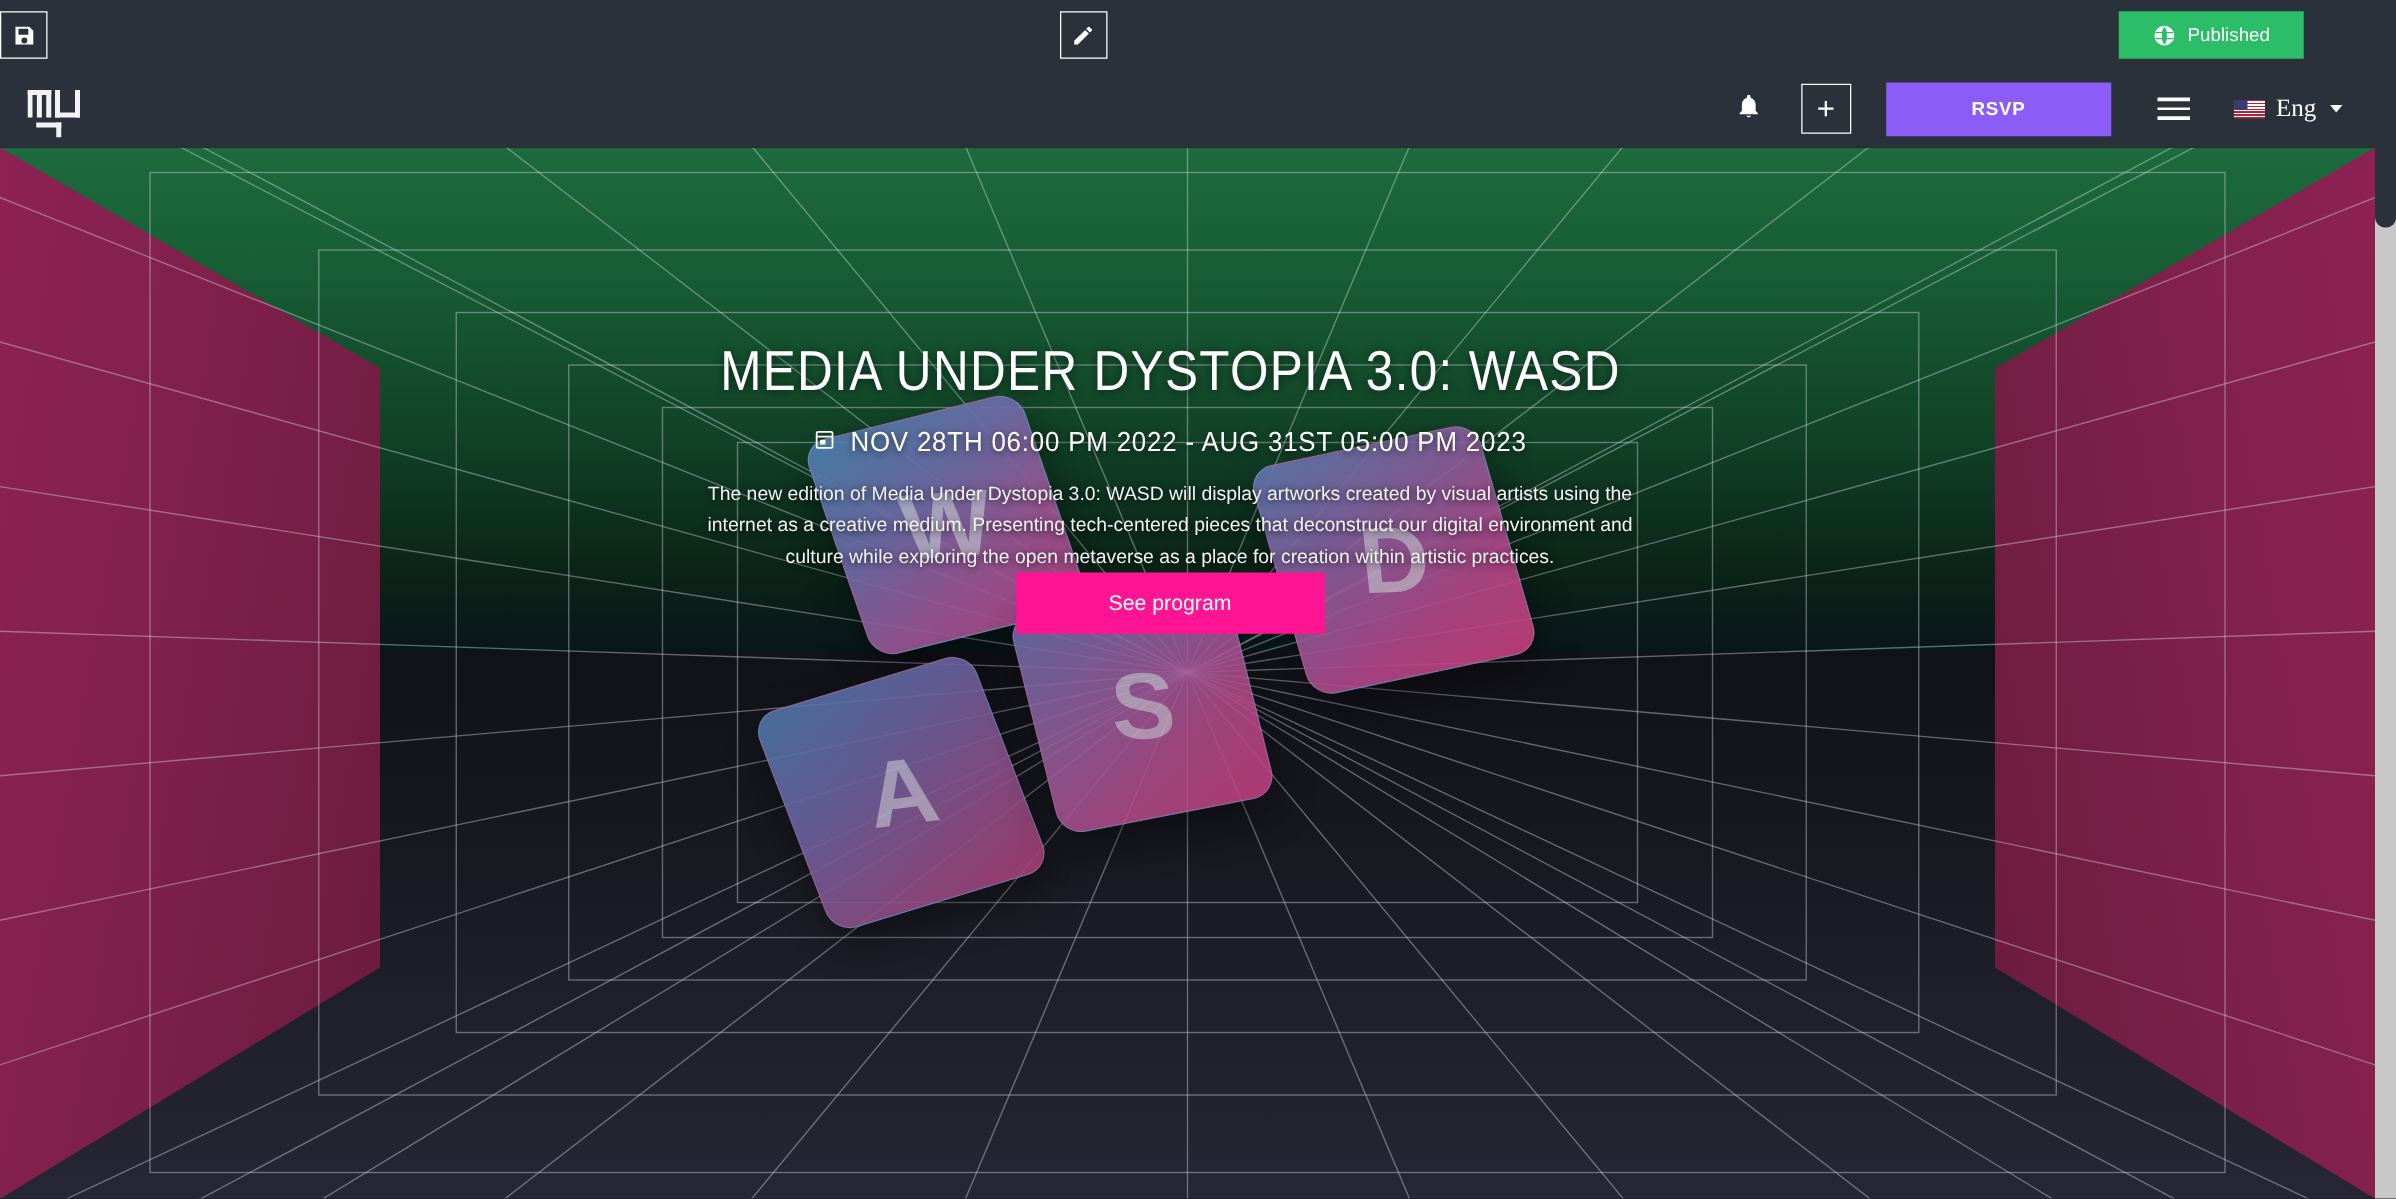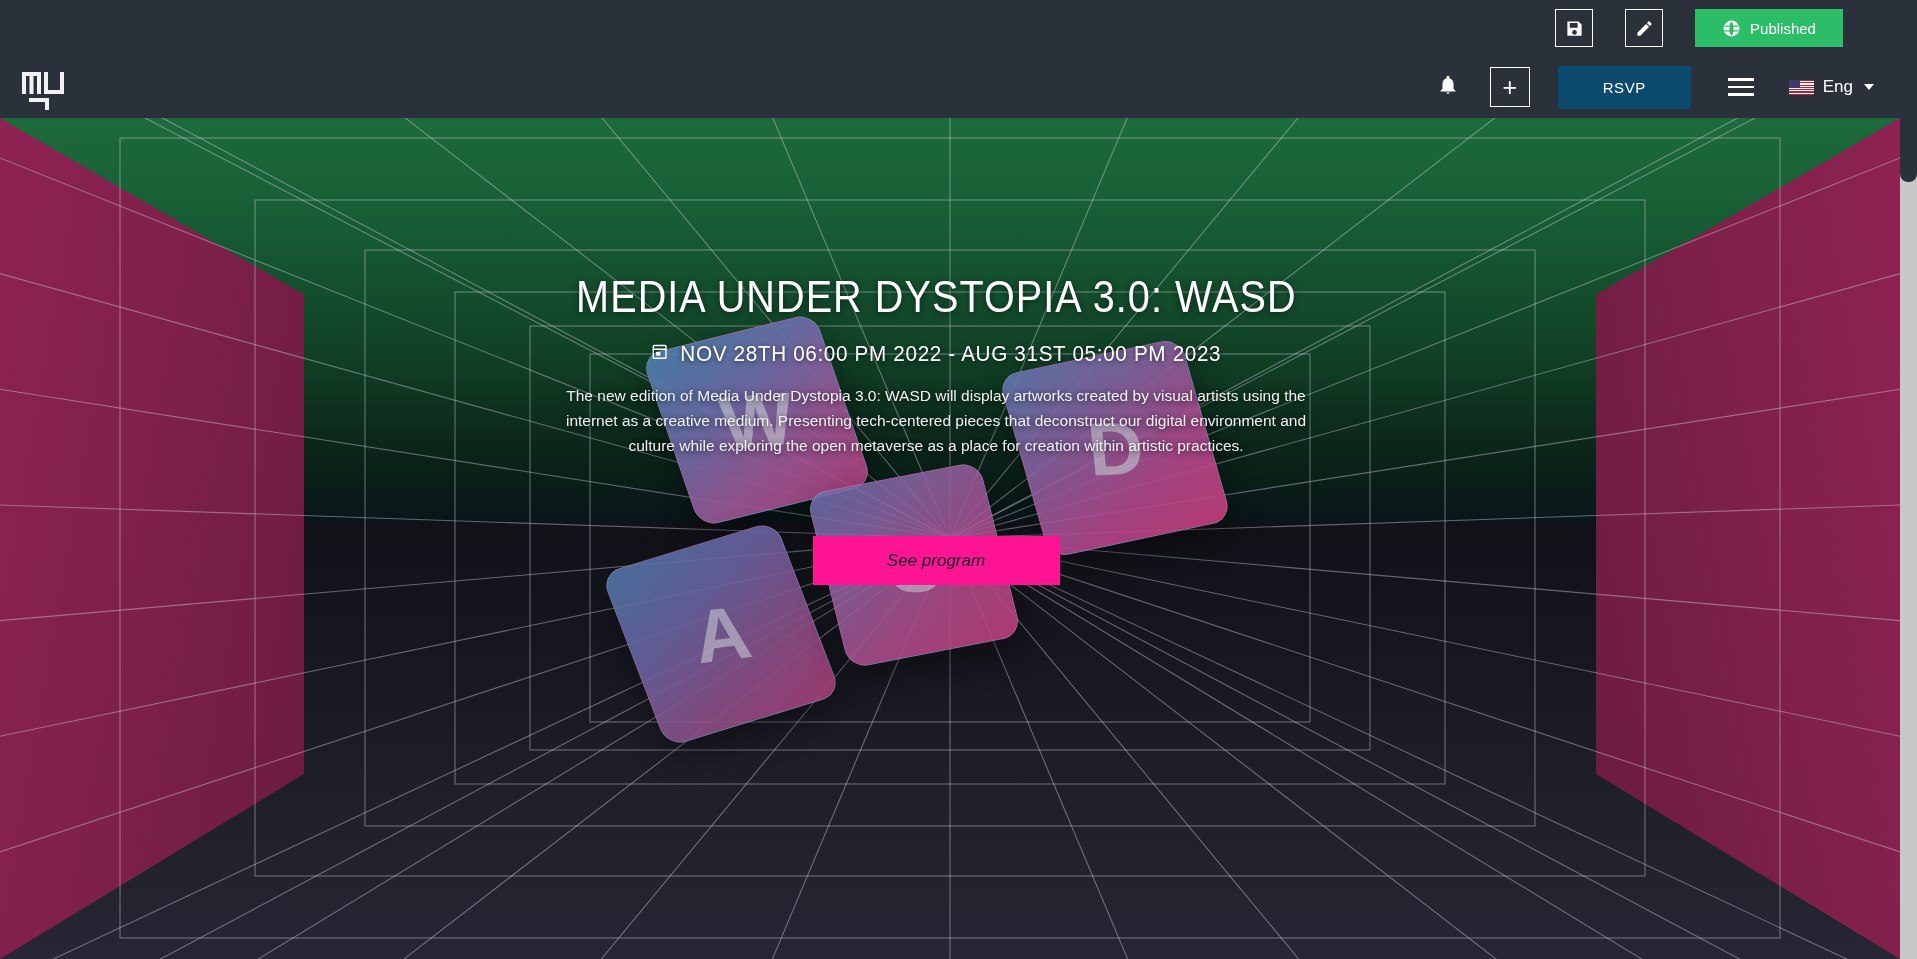--- a/index.html
+++ b/index.html
@@ -22,21 +22,21 @@
 
   
   .admin-bar {
     position: absolute;
     top: 0; left: 0;
     width: 1900px;
     height: 56px;
     background: #2b313b;
     display: flex;
     align-items: center;
-    justify-content: flex-end;
+    justify-content: space-between;
     padding-right: 57px;
     gap: 32px;
     z-index: 40;
   }
   .icon-box {
     width: 38px; height: 38px;
     border: 1.5px solid #ffffff;
     background: transparent;
     display: flex; align-items: center; justify-content: center;
     cursor: pointer;
@@ -96,26 +96,26 @@
     display: flex; align-items: center; justify-content: center;
     color: #ffffff;
     font-size: 25px;
     line-height: 1;
     font-weight: 300;
     cursor: pointer;
     margin-right: 28px;
     font-family: "Liberation Sans", sans-serif;
   }
   .rsvp-btn {
-    width: 133px; height: 43px;
-    background: #0c4a6e;
+    width: 180px; height: 43px;
+    background: #8b5cf6;
     color: #ffffff;
     border: none;
     font-size: 15px;
-    font-weight: normal;
+    font-weight: bold;
     letter-spacing: 0.6px;
     cursor: pointer;
     font-family: "Liberation Sans", sans-serif;
     margin-right: 30px;
   }
   .burger-btn {
     width: 40px; height: 40px;
     display: flex; flex-direction: column; align-items: center; justify-content: center;
     gap: 5px;
     cursor: pointer;
@@ -123,22 +123,22 @@
   }
   .burger-btn span {
     display: block;
     width: 26px; height: 2.5px;
     background: #ffffff;
   }
   .lang-select {
     display: flex; align-items: center; gap: 9px;
     cursor: pointer;
     color: #ffffff;
-    font-size: 17px;
-    font-family: Liberation Sans, sans-serif;
+    font-size: 20px;
+    font-family: Liberation Serif, serif;
   }
   .flag {
     width: 25px; height: 15px;
     position: relative;
     overflow: hidden;
     display: inline-block;
     border-radius: 1px;
   }
   .flag .stripes {
     position: absolute; inset: 0;
@@ -304,30 +304,29 @@
     margin-top: 16px;
     width: 790px;
     text-align: center;
     color: #f2f2f4;
     font-size: 15.5px;
     line-height: 25px;
     font-family: "Liberation Sans Narrow", "Liberation Sans", sans-serif;
     text-shadow: 0 1px 6px rgba(0,0,0,0.75);
   }
   .hero-cta {
-    margin-top: 78px;
     width: 247px; height: 49px;
     background: #ff1493;
-    color: #0f172a;
+    color: #ffffff;
     border: none;
     font-size: 17px;
     font-family: "Liberation Sans Narrow", "Liberation Sans", sans-serif;
     cursor: pointer;
     pointer-events: auto;
-    display: flex; align-items: center; justify-content: center; font-style: italic;
+    display: flex; align-items: center; justify-content: center;
   }
 
   
   .scrollbar-track {
     position: absolute;
     top: 0; right: 0;
     width: 17px;
     height: 959px;
     background: #c8c8c8;
     z-index: 60;

